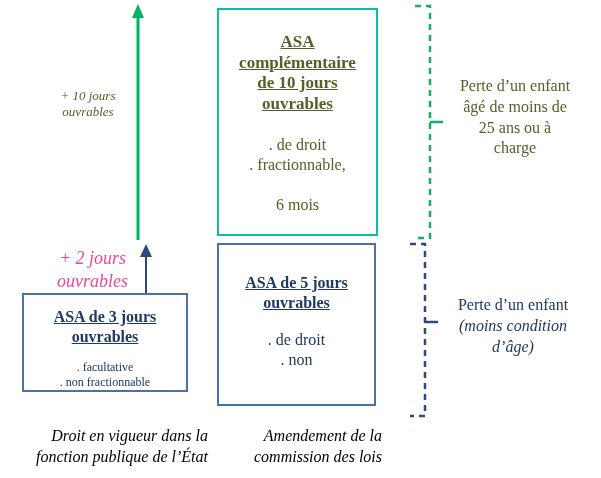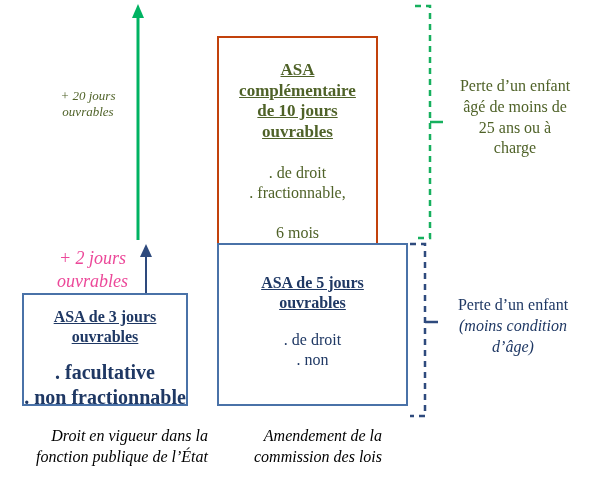--- a/index.html
+++ b/index.html
@@ -20,22 +20,21 @@
   .box {
     position: absolute;
     box-sizing: border-box;
     background: #ffffff;
     text-align: center;
   }
   .box-green {
     border: 2px solid #8CA martial;
   }
   .box-green {
-    border: 2px solid #c2410c;
-    margin-top: 28px;
+    border: 2px solid #14b8a6;
   }
   .box-blue {
     border: 2px solid #4A72A8;
   }
 
   .box-title {
     font-weight: bold;
     text-decoration: underline;
     line-height: 1.22;
   }
@@ -53,37 +52,37 @@
     height: 228px;
     padding-top: 22px;
   }
   #box-asa-complementaire .box-title { font-size: 17px; }
   #box-asa-complementaire .box-body  { font-size: 16px; margin-top: 20px; }
 
   
   #box-asa-5 {
     left: 217px;
     top: 243px;
-    width: 191px;
+    width: 159px;
     height: 163px;
     padding-top: 28px;
   }
   #box-asa-5 .box-title { font-size: 16px; }
   #box-asa-5 .box-body  { font-size: 16px; margin-top: 18px; }
 
   
   #box-asa-3 {
     left: 22px;
     top: 293px;
     width: 166px;
-    height: 113px;
+    height: 99px;
     padding-top: 12px;
   }
   #box-asa-3 .box-title { font-size: 16px; }
-  #box-asa-3 .box-body  { font-size: 20px; margin-top: 14px; font-weight: bold; }
+  #box-asa-3 .box-body  { font-size: 12px; margin-top: 14px; }
 
   
   .arrow {
     position: absolute;
   }
 
   
   .arrow-label {
     position: absolute;
     font-style: italic;
@@ -143,21 +142,21 @@
 <body>
 
 <div id="canvas">
 
   <svg class="arrow" style="left:128px; top:2px; width:20px; height:238px;" viewBox="0 0 20 238">
     <line x1="10" y1="238" x2="10" y2="14" stroke="#00B362" stroke-width="3"></line>
     <polygon points="10,2 4,16 16,16" fill="#00B362"></polygon>
   </svg>
 
   <div class="arrow-label" id="label-plus-10">
-    <span>+ 20 jours</span><br>
+    <span>+ 10 jours</span><br>
     <span>ouvrables</span>
   </div>
 
   <svg class="arrow" style="left:136px; top:243px; width:20px; height:50px;" viewBox="0 0 20 50">
     <line x1="10" y1="50" x2="10" y2="12" stroke="#2E4A7D" stroke-width="2"></line>
     <polygon points="10,1 4,14 16,14" fill="#2E4A7D"></polygon>
   </svg>
 
   <div class="arrow-label" id="label-plus-2">
     <span>+ 2 jours</span><br>

